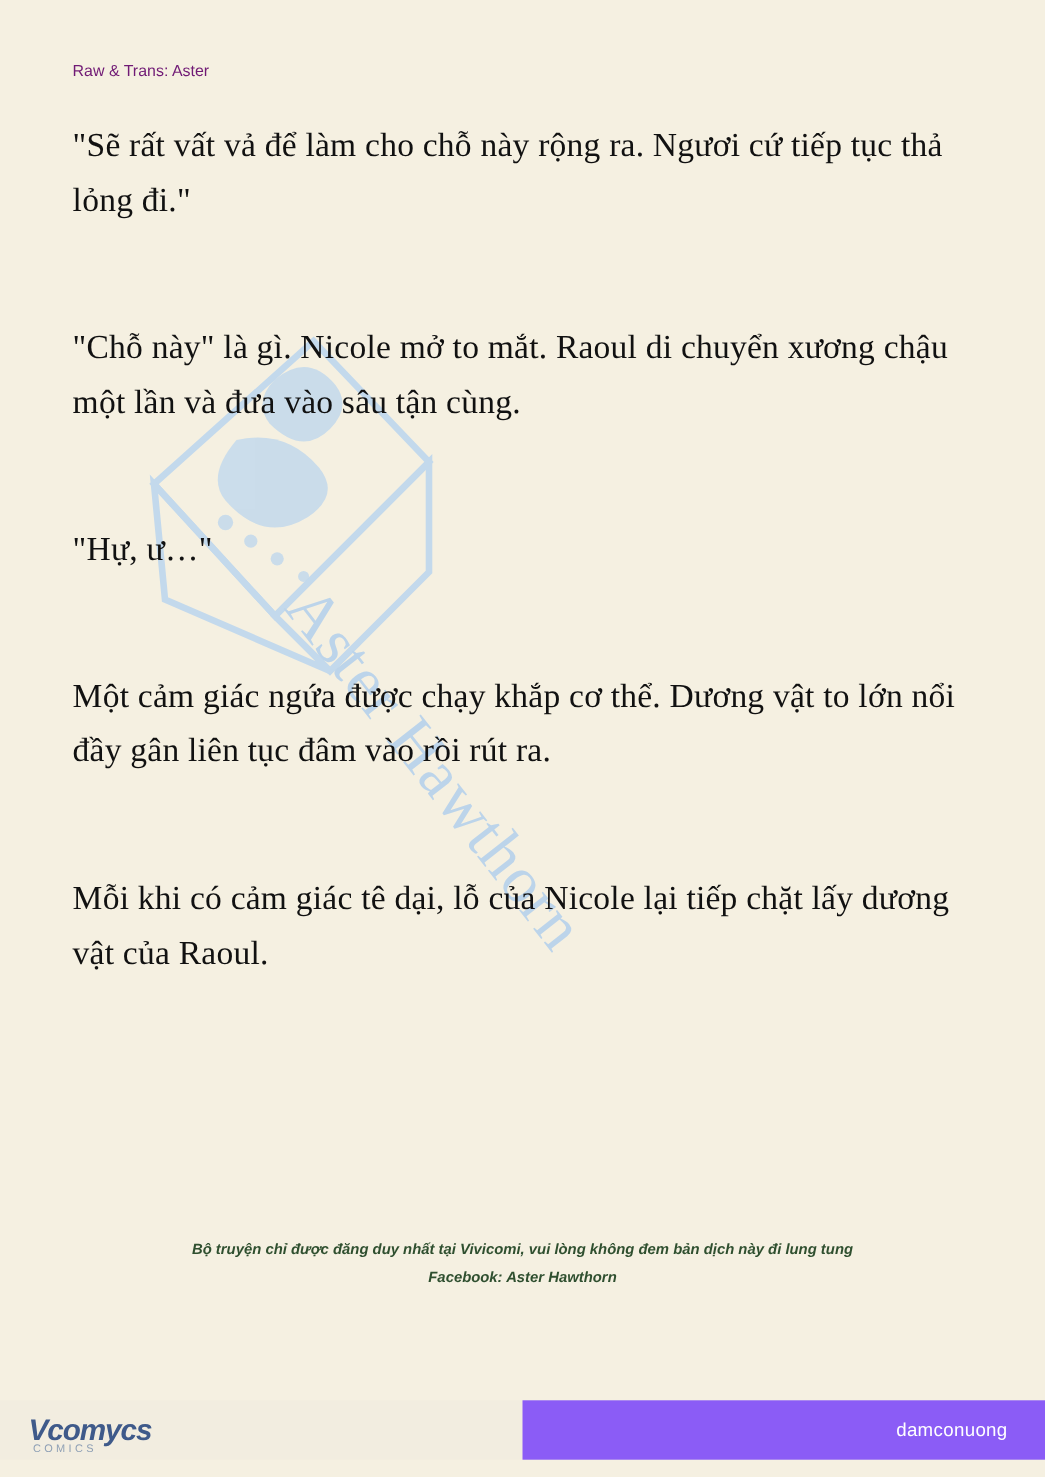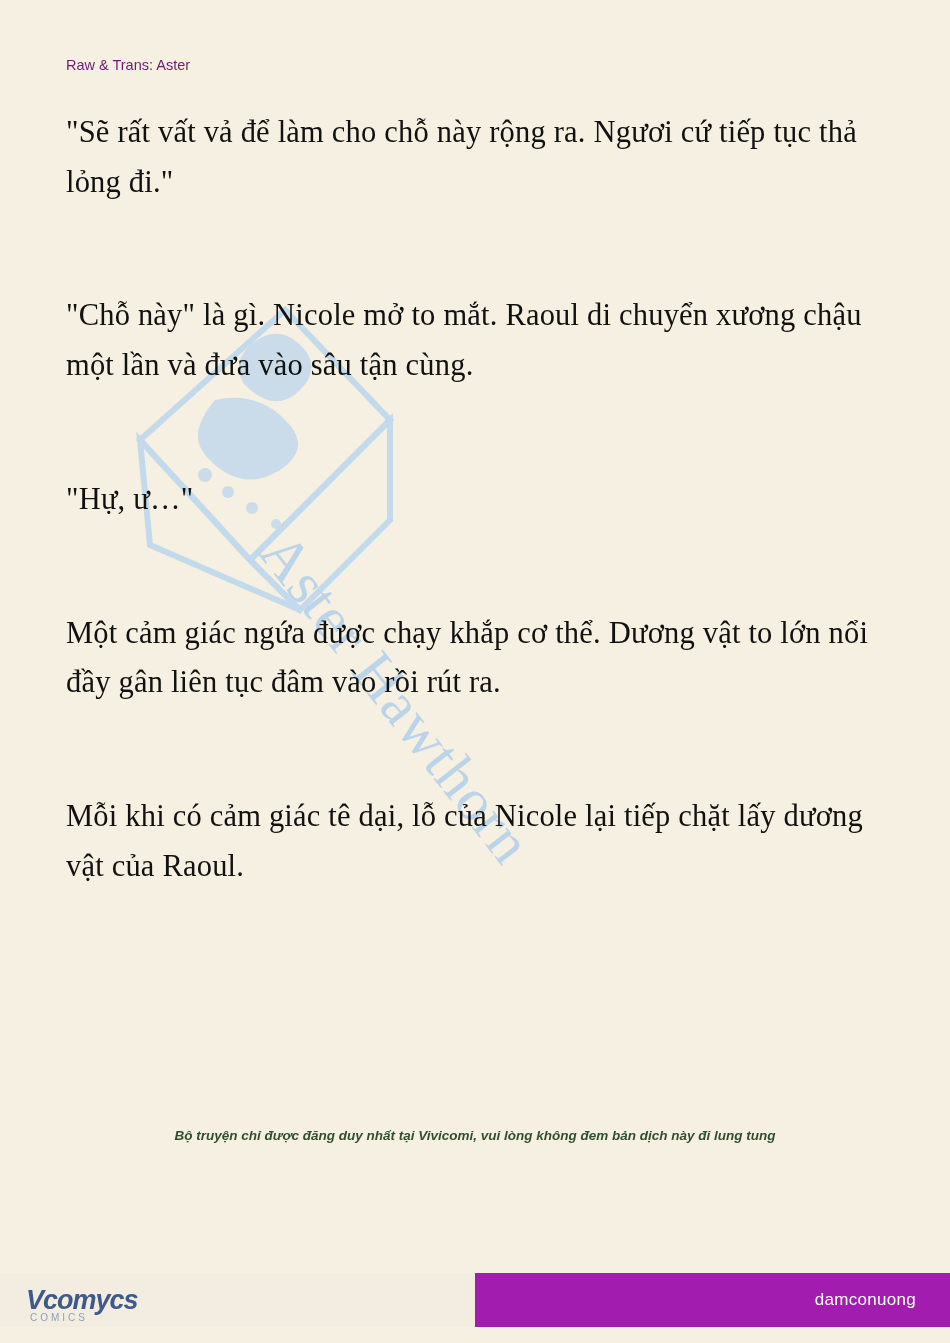--- a/index.html
+++ b/index.html
@@ -105,21 +105,21 @@
   .bottom-left {
     width: 475px;
     background: #f2ede0;
     display: flex;
     align-items: center;
     padding-left: 26px;
     box-sizing: border-box;
   }
   .bottom-right {
     width: 475px;
-    background: #a21caf;
+    background: #8b5cf6;
     display: flex;
     align-items: center;
     justify-content: flex-end;
     padding-right: 34px;
     box-sizing: border-box;
   }
   .brand {
     font-family: "Liberation Sans", sans-serif;
     font-size: 27px;
     font-weight: bold;
@@ -173,20 +173,21 @@
   <div class="content">
     <p class="para gap-lg">"Sẽ rất vất vả để làm cho chỗ này rộng ra. Ngươi cứ tiếp tục thả lỏng đi."</p>
     <p class="para gap-lg">"Chỗ này" là gì. Nicole mở to mắt. Raoul di chuyển xương chậu một lần và đưa vào sâu tận cùng.</p>
     <p class="para gap-lg">"Hự, ư…"</p>
     <p class="para gap-lg">Một cảm giác ngứa được chạy khắp cơ thể. Dương vật to lớn nổi đầy gân liên tục đâm vào rồi rút ra.</p>
     <p class="para">Mỗi khi có cảm giác tê dại, lỗ của Nicole lại tiếp chặt lấy dương vật của Raoul.</p>
   </div>
 
   <div class="footer-notes">
     <div>Bộ truyện chỉ được đăng duy nhất tại Vivicomi, vui lòng không đem bản dịch này đi lung tung</div>
+    <div>Facebook: Aster Hawthorn</div>
   </div>
 
   <div class="bottom-bar">
     <div class="bottom-left">
       <div class="brand">Vcomycs</div>
       <div class="brand-sub">COMICS</div>
     </div>
     <div class="bottom-right">
       <div class="site-tag">damconuong</div>
     </div>

